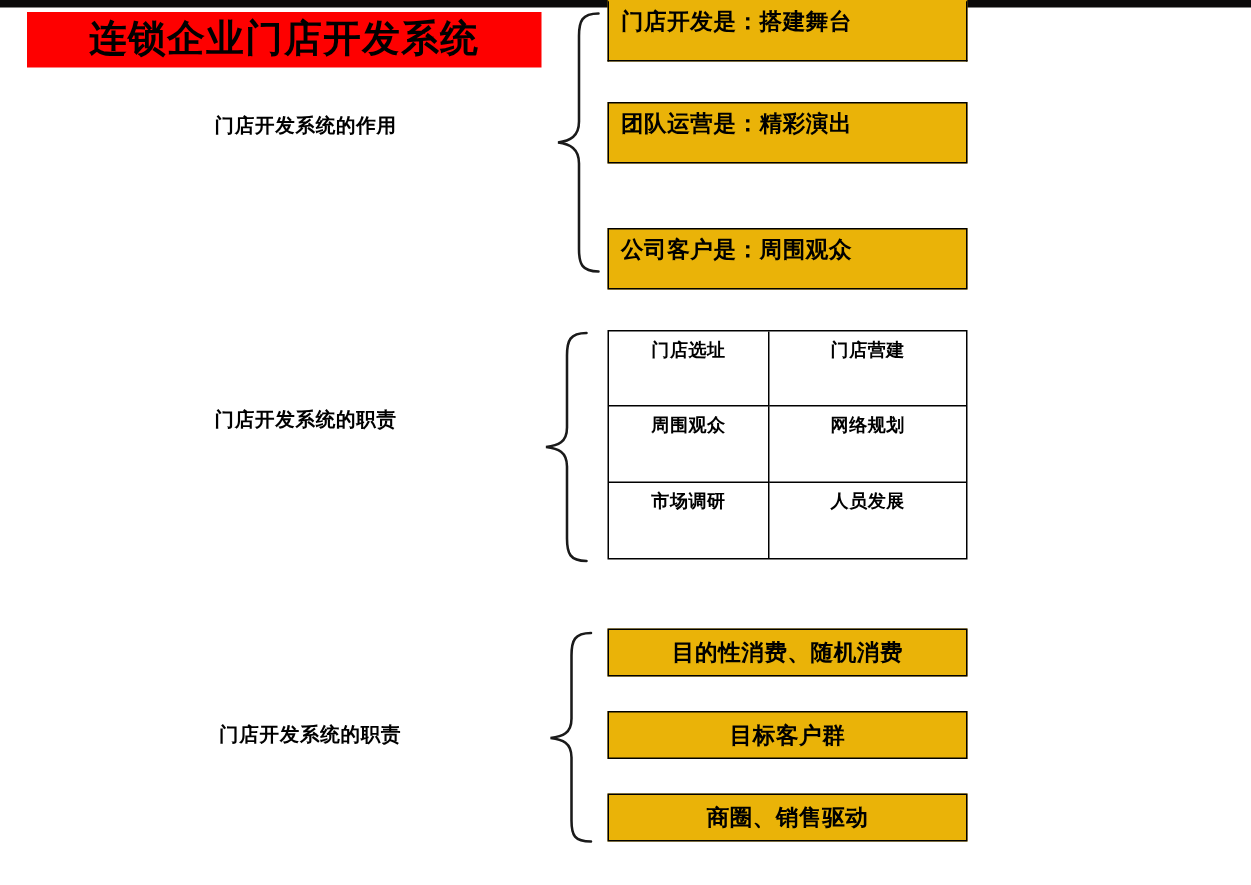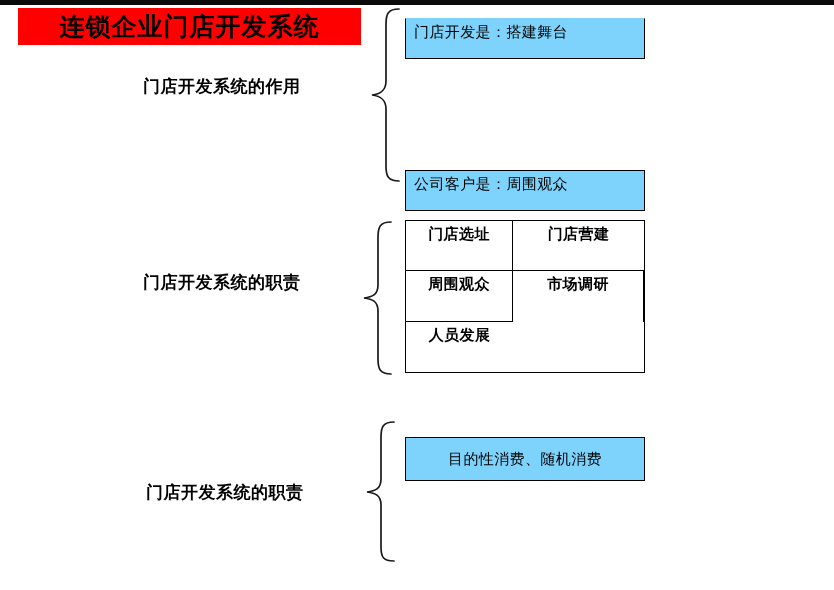--- a/index.html
+++ b/index.html
@@ -60,21 +60,21 @@
     font-weight: bold;
     color: #000000;
     letter-spacing: 1px;
     line-height: 1;
     white-space: nowrap;
   }
 
   
   .section-label {
     position: absolute;
-    font-size: 17px;
+    font-size: 13px;
     font-weight: bold;
     color: #000000;
     white-space: nowrap;
     letter-spacing: 0.5px;
     font-family: "Liberation Sans", "DejaVu Sans", sans-serif;
   }
   .label-1 { left: 143px; top: 75px; }
   .label-2 { left: 143px; top: 271px; text-align: right; }
   .label-3 { left: 146px; top: 481px; }
 
@@ -85,28 +85,27 @@
   }
   .brace svg { display: block; }
   .brace-1 { left: 368px; top: 5px; }
   .brace-2 { left: 360px; top: 219px; }
   .brace-3 { left: 363px; top: 419px; }
 
   
   .stmt-box {
     position: absolute;
     border: 1.6px solid #000000;
-    background: #7dd3fc;
+    background: #eab308;
     box-sizing: border-box;
     font-size: 15px;
-    font-weight: normal;
+    font-weight: bold;
     color: #000000;
     white-space: nowrap;
     letter-spacing: 0.4px;
-    margin-top: 18px;
   }
   
   .grp-a {
     left: 405px;
     width: 240px;
     height: 41px;
     padding: 4px 0 0 8px;
   }
   .grp-a.b1 { top: 0px; border-top-color: transparent; }
   .grp-a.b2 { top: 68px; }
@@ -127,34 +126,34 @@
     grid-template-rows: 1fr 1fr 1fr;
   }
   .resp-table .cell {
     border-right: 1.6px solid #000000;
     border-bottom: 1.6px solid #000000;
     box-sizing: border-box;
     display: flex;
     align-items: flex-start;
     justify-content: center;
     padding-top: 4px;
-    font-size: 15px;
+    font-size: 12px;
     font-weight: bold;
     color: #000000;
     white-space: nowrap;
     letter-spacing: 0.4px;
   }
   .resp-table .cell.col-last { border-right: none; }
   .resp-table .cell.row-last { border-bottom: none; }
 
   
   .grp-c {
     left: 405px;
     width: 240px;
-    height: 44px;
+    height: 32px;
     display: flex;
     align-items: center;
     justify-content: center;
   }
   .grp-c.b1 { top: 419px; }
   .grp-c.b2 { top: 474px; }
   .grp-c.b3 { top: 529px; }
 </style>
 </head>
 <body>
@@ -171,41 +170,45 @@
 
   <div class="section-label label-1">门店开发系统的作用</div>
 
   <div class="brace brace-1">
     <svg width="34" height="180" viewBox="0 0 34 180" fill="none" xmlns="http://www.w3.org/2000/svg">
       <path d="M31 4 C20 4 18 9 18 19 L18 76 C18 86 12 89 4 90 C12 91 18 94 18 104 L18 161 C18 171 20 176 31 176" stroke="#1a1a1a" stroke-width="1.7" fill="none" stroke-linecap="round"></path>
     </svg>
   </div>
 
   <div class="stmt-box grp-a b1">门店开发是：搭建舞台</div>
+  <div class="stmt-box grp-a b2">团队运营是：精彩演出</div>
   <div class="stmt-box grp-a b3">公司客户是：周围观众</div>
 
   <div class="section-label label-2">门店开发系统的职责</div>
 
   <div class="brace brace-2">
     <svg width="34" height="158" viewBox="0 0 34 158" fill="none" xmlns="http://www.w3.org/2000/svg">
       <path d="M31 3 C20 3 18 8 18 18 L18 66 C18 76 12 78 4 79 C12 80 18 82 18 92 L18 140 C18 150 20 155 31 155" stroke="#1a1a1a" stroke-width="1.7" fill="none" stroke-linecap="round"></path>
     </svg>
   </div>
 
   <div class="resp-table">
     <div class="cell">门店选址</div>
     <div class="cell col-last">门店营建</div>
     <div class="cell">周围观众</div>
+    <div class="cell col-last">网络规划</div>
     <div class="cell row-last">市场调研</div>
     <div class="cell col-last row-last">人员发展</div>
   </div>
 
   <div class="section-label label-3">门店开发系统的职责</div>
 
   <div class="brace brace-3">
     <svg width="34" height="145" viewBox="0 0 34 145" fill="none" xmlns="http://www.w3.org/2000/svg">
       <path d="M31 3 C20 3 18 8 18 18 L18 60 C18 70 12 72 4 73 C12 74 18 76 18 86 L18 128 C18 138 20 142 31 142" stroke="#1a1a1a" stroke-width="1.7" fill="none" stroke-linecap="round"></path>
     </svg>
   </div>
 
   <div class="stmt-box grp-c b1">目的性消费、随机消费</div>
+  <div class="stmt-box grp-c b2">目标客户群</div>
+  <div class="stmt-box grp-c b3">商圈、销售驱动</div>
 
 </div>
 
 </body></html>

